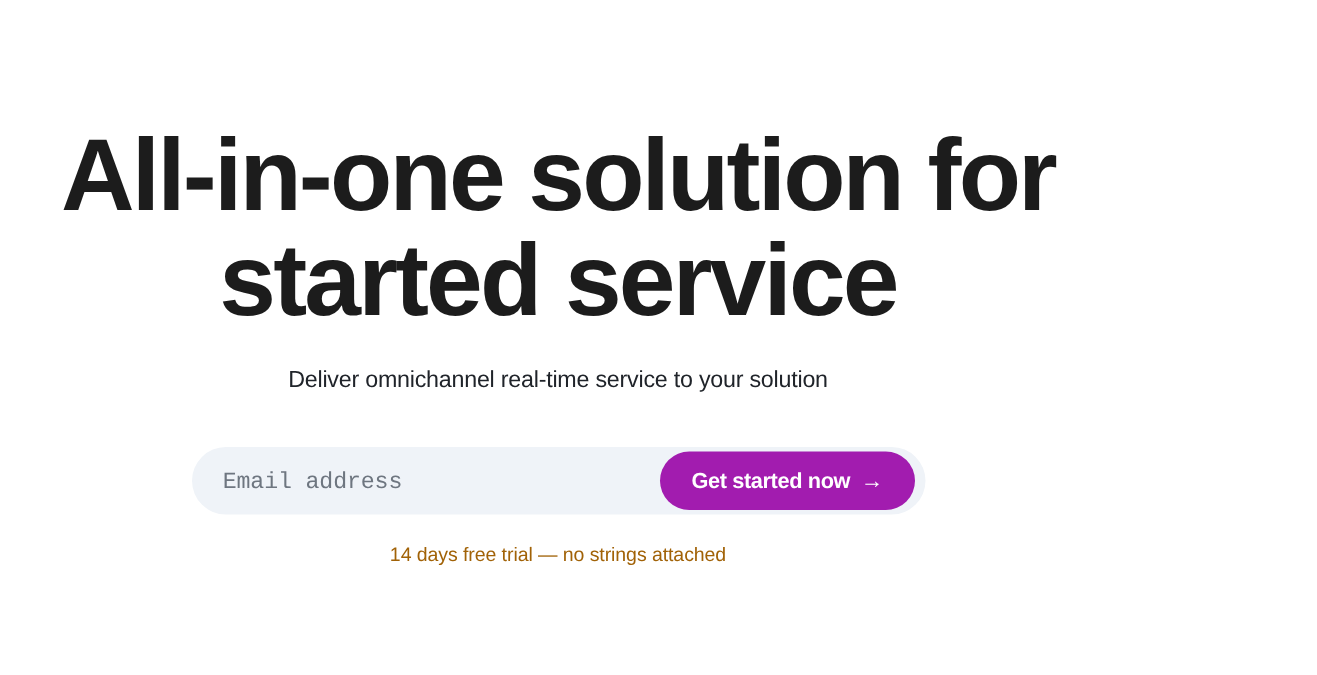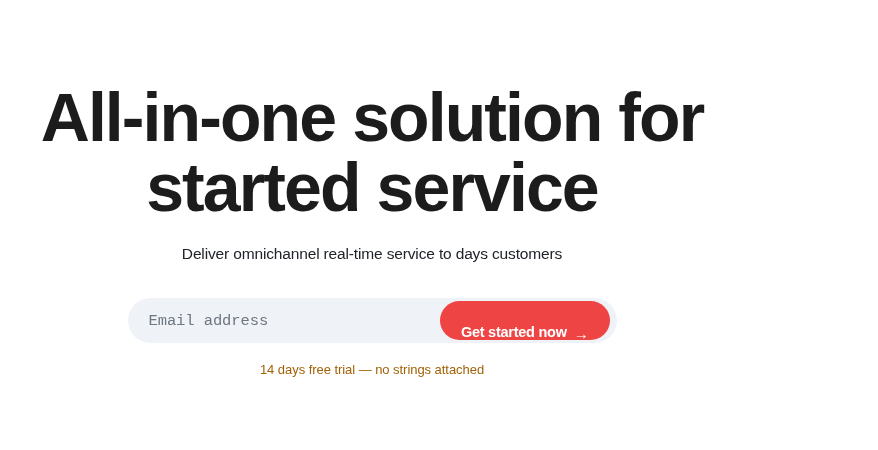--- a/index.html
+++ b/index.html
@@ -87,30 +87,30 @@
     color: #6e7680;
     opacity: 1;
   }
 
   .cta-button {
     flex: 0 0 auto;
     height: 39px;
     border: 0;
     outline: 0;
     cursor: pointer;
-    background: #ef4444;
+    background: #a21caf;
     color: #ffffff;
     border-radius: 999px;
     font-family: "Liberation Sans", sans-serif;
     font-size: 14.5px;
     font-weight: 700;
     letter-spacing: -0.25px;
     padding: 0 21px;
     display: inline-flex;
-    align-items: flex-end;
+    align-items: center;
     gap: 7px;
     white-space: nowrap;
     margin-right: 3px;
   }
   .cta-label { display: inline-block; }
   .cta-arrow {
     display: inline-block;
     font-size: 15px;
     font-weight: 400;
     line-height: 1;
@@ -131,21 +131,21 @@
 </head>
 <body>
 
 <div class="hero">
 
   <h1 class="headline">
     <span class="headline-line">All-in-one solution for</span>
     <span class="headline-line">started service</span>
   </h1>
 
-  <p class="subtitle">Deliver omnichannel real-time service to days customers</p>
+  <p class="subtitle">Deliver omnichannel real-time service to your solution</p>
 
   <form class="signup-form">
     <input class="email-input" type="text" placeholder="Email address" style="">
     <button class="cta-button" type="submit">
       <span class="cta-label">Get started now</span>
       <span class="cta-arrow">→</span>
     </button>
   </form>
 
   <p class="fineprint">14 days free trial — no strings attached</p>

